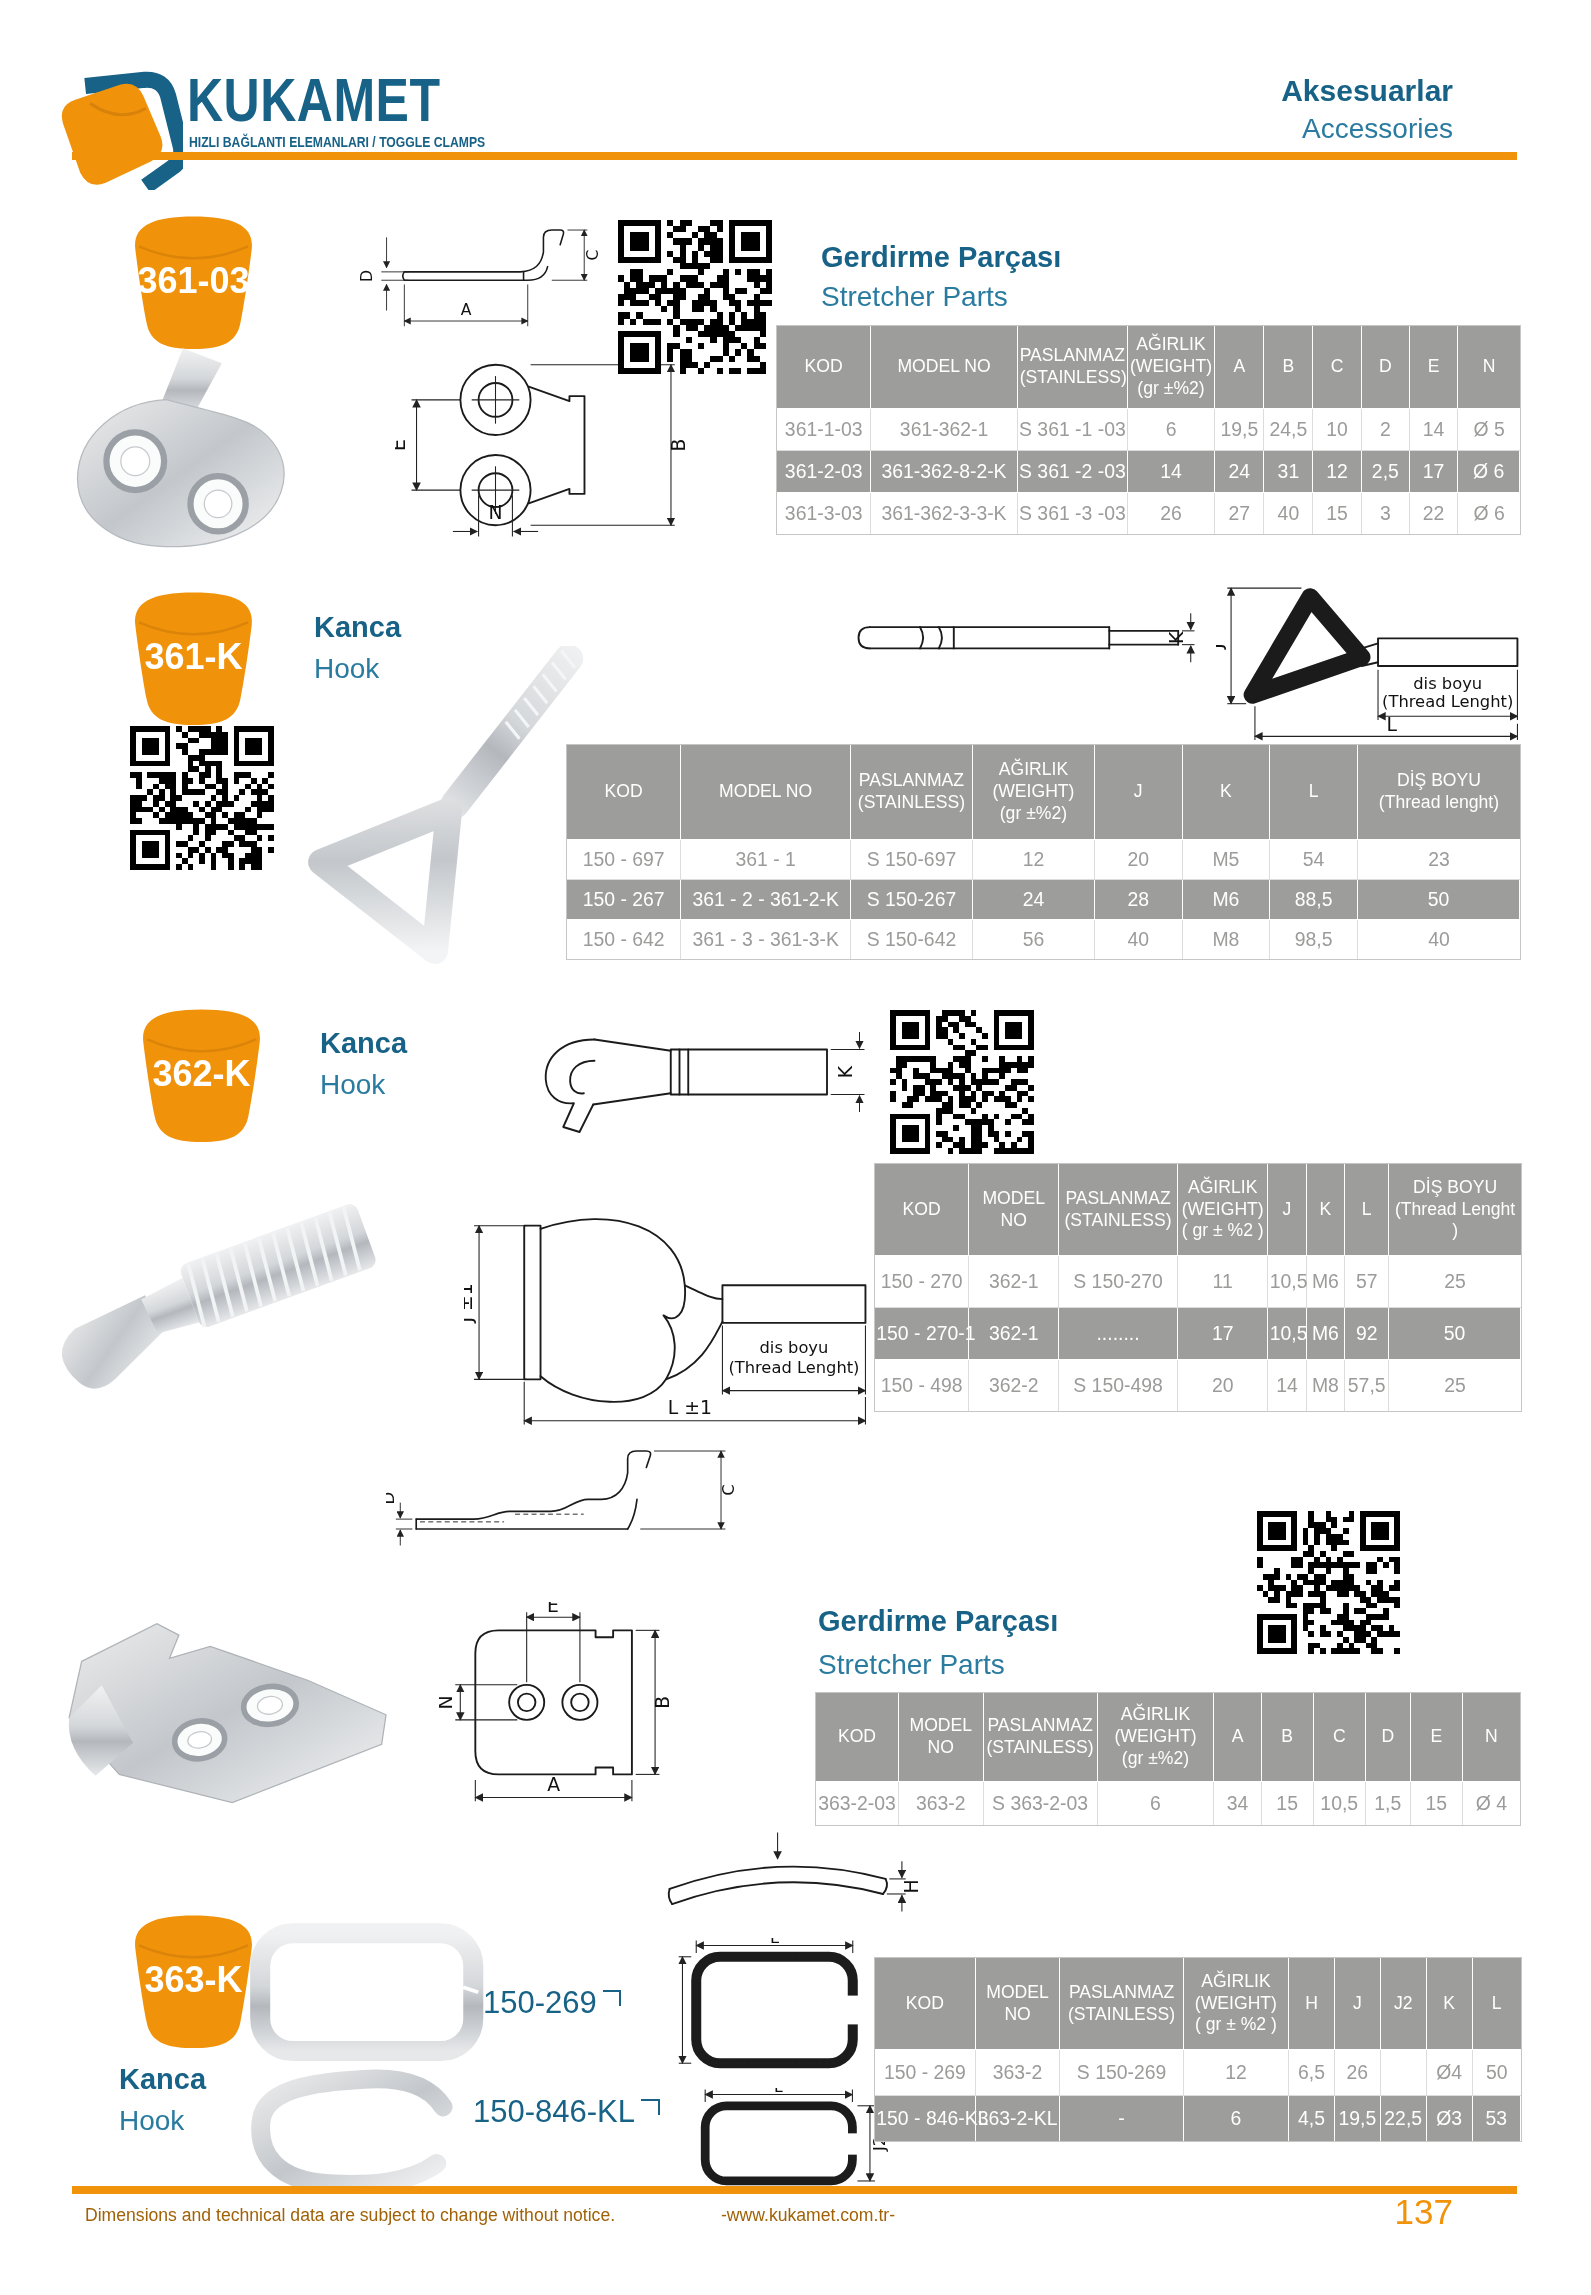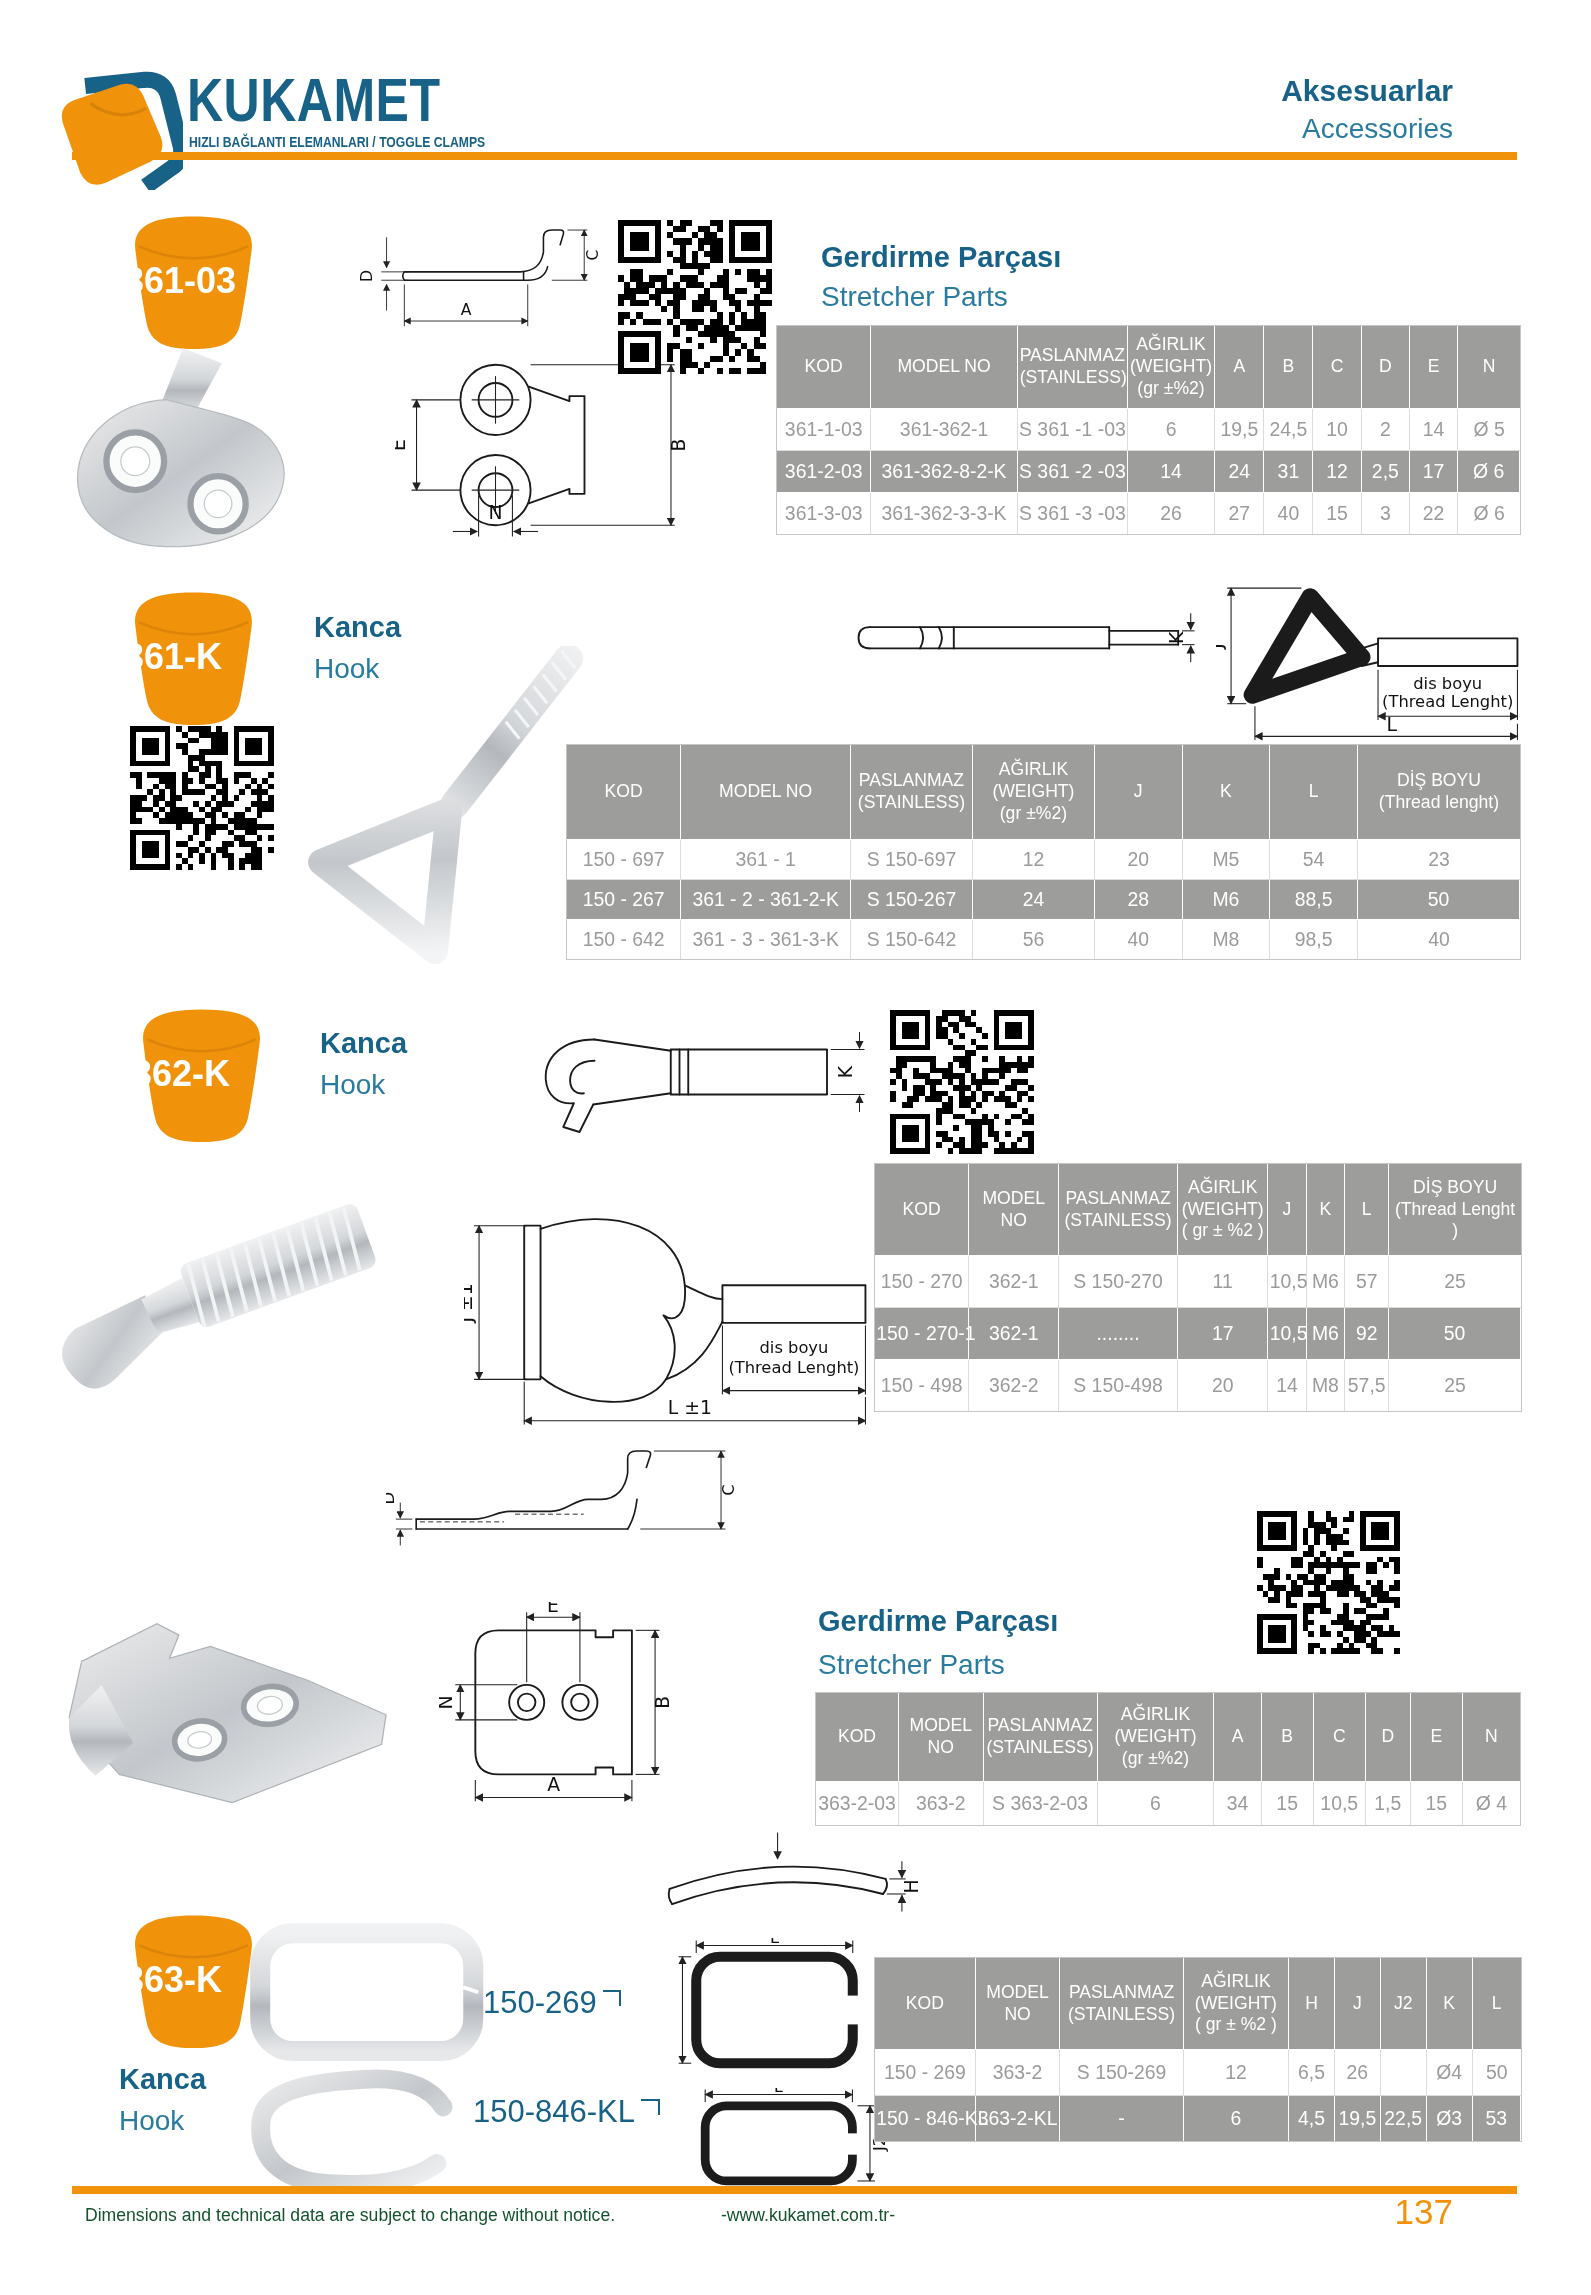--- a/index.html
+++ b/index.html
@@ -13,21 +13,21 @@
          letter-spacing:0.6px;transform:scaleX(.82);transform-origin:left top;line-height:1}
   .tagline{position:absolute;left:189px;top:134px;font-size:14px;font-weight:700;color:#176286;
          transform:scaleX(.87);transform-origin:left top;white-space:nowrap}
   .cat-tr{position:absolute;right:75px;top:74px;font-size:30px;font-weight:700;color:#176286}
   .cat-en{position:absolute;right:75px;top:113px;font-size:28px;color:#2a7ba0}
   .rule{position:absolute;left:72px;width:1445px;height:8.2px;background:#F0930B}
 
   
   .badge{position:absolute;width:139px;height:143px}
   .badge svg{position:absolute;left:0;top:0}
-  .badge span{position:absolute;left:0;right:0;top:50px;font-size:36px;
+  .badge span{position:absolute;left:0;right:0;top:50px;text-align:center;font-size:36px;
               font-weight:700;color:#fff}
 
   
   .t-tr{position:absolute;font-size:29px;font-weight:700;color:#176286;white-space:nowrap}
   .t-en{position:absolute;font-size:28px;color:#2a7ba0;white-space:nowrap}
 
   
   .plabel{position:absolute;font-size:31px;font-weight:400;color:#176286;display:flex}
   .plabel .tick{width:16.3px;height:14px;border-top:2.5px solid #176286;border-right:2.5px solid #176286;
                 margin:5px 0 0 6.3px}
@@ -46,21 +46,21 @@
   .dtable td:last-child{border-right:none}
   .dtable tbody tr:last-child td{border-bottom:none}
 
   
   .ol{stroke:#1b1b1b;stroke-width:3;fill:none;stroke-linejoin:round;stroke-linecap:round}
   .dl{stroke:#222;stroke-width:1.7;fill:none}
   .dt{font-size:30px;fill:#111;font-family:"DejaVu Sans",sans-serif}
   .qr{position:absolute}
 
   
-  .foot{position:absolute;font-size:17.6px;color:#14532d;white-space:nowrap}
+  .foot{position:absolute;font-size:17.6px;color:#a16207;white-space:nowrap}
   .pageno{position:absolute;right:75px;top:2192px;font-size:35px;color:#F0930B}
 </style>
 </head>
 <body>
 
 <div class="page">
 
   <svg width="0" height="0" style="position:absolute" aria-hidden="true">
     <defs>
       <marker id="ar" viewBox="0 0 10 10" refX="9" refY="5" markerWidth="8" markerHeight="8" orient="auto-start-reverse">

